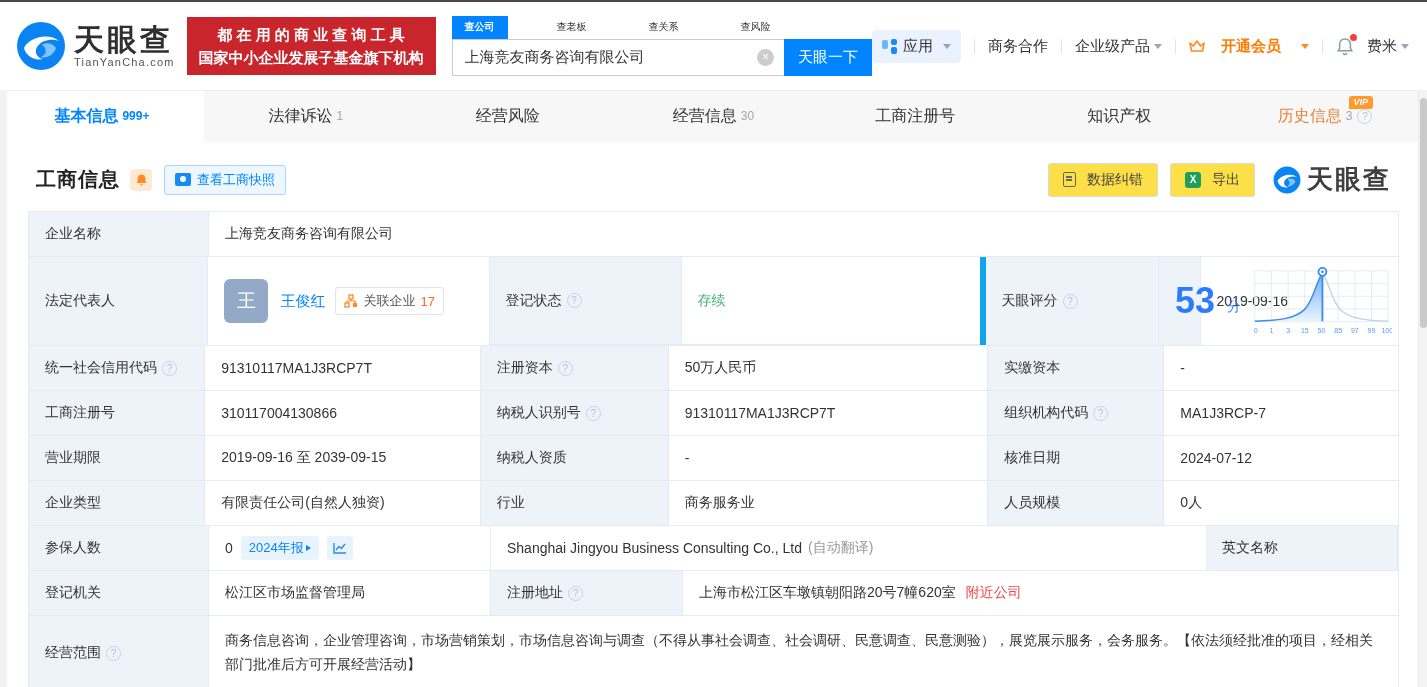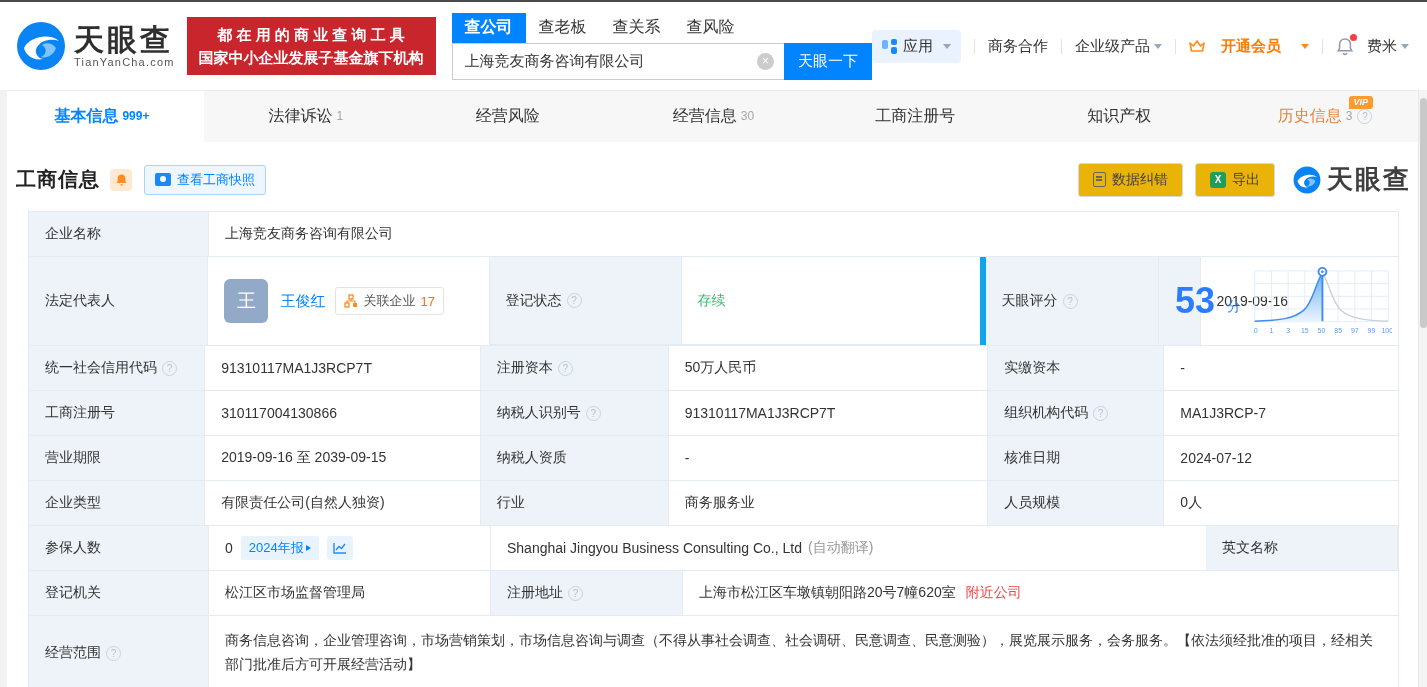--- a/index.html
+++ b/index.html
@@ -10,21 +10,21 @@
   }
   .top-edge { height:2px; background:#4a4a4a; }
 
   
   .header { height:88px; display:flex; align-items:center; padding:0 18px 0 16px; background:#fff; }
   .logo { display:flex; align-items:center; gap:8px; }
   .logo-text .t1 { font-size:30px; font-weight:bold; color:#2f2f2f; letter-spacing:3px; line-height:1.05; }
   .logo-text .t2 { font-size:11px; color:#555; letter-spacing:1.2px; }
   .banner { margin-left:12px; background:#c9252c; color:#fff; padding:6px 12px; font-size:15px; font-weight:bold; line-height:1.55; text-align:center; white-space:nowrap; }
   .search-wrap { margin-left:16px; width:452px; }
-  .search-tabs { display:flex; font-size:16px; }
+  .search-tabs { display:flex; font-size:10px;gap:36px; }
   .search-tab { padding:4px 13px 5px; color:#333; cursor:pointer; }
   .search-tab.active { background:#0084ff; color:#fff; font-weight:bold; }
   .search-row { display:flex; height:37px; }
   .search-box { position:relative; flex:1; }
   .search-box input { width:100%; height:100%; border:1px solid #ccc; border-right:none; padding:0 36px 0 12px; font-size:15px; color:#333; outline:none; font-family:inherit; }
   .clear-icon { position:absolute; right:10px; top:10px; width:17px; height:17px; border-radius:50%; background:#ccc; color:#fff; font-size:12px; line-height:17px; text-align:center; cursor:pointer; }
   .clear-icon::after { content:"×"; }
   .search-btn { width:88px; background:#0084ff; color:#fff; border:none; font-size:15px; cursor:pointer; font-family:inherit; }
 
   .hnav { margin-left:auto; display:flex; align-items:center; gap:13px; font-size:15px; color:#333; white-space:nowrap; }
@@ -45,28 +45,28 @@
   
   .nav-tabs { display:flex; height:52px; background:#f7f7f7; border-top:1px solid #ececec; }
   .nav-tab { flex:1; display:flex; align-items:center; justify-content:center; font-size:16px; color:#333; cursor:pointer; position:relative; }
   .nav-tab.active { background:#fff; color:#0084ff; font-weight:bold; }
   .nt-count { font-size:12px; color:#a5a5a5; margin-left:4px; margin-top:-2px; }
   .nav-tab.active .nt-count { color:#0084ff; }
   .nav-tab.hist { color:#e8833a; }
   .vip-badge { position:absolute; top:5px; right:54px; background:#ff9a2e; color:#fff; font-size:9px; font-weight:bold; font-style:italic; padding:1px 5px 2px; border-radius:3px 3px 3px 0; }
 
   
-  .section-hd { display:flex; align-items:center; margin:20px 16px 14px; }
+  .section-hd { display:flex; align-items:center; margin:20px 36px 14px; }
   .section-title { font-size:20px; font-weight:bold; color:#222; letter-spacing:1px; }
   .bell-orange { width:22px; height:22px; background:#ffe9d2; border-radius:4px; display:flex; align-items:center; justify-content:center; margin-left:10px; cursor:pointer; }
   .snapshot-btn { margin-left:12px; display:flex; align-items:center; gap:6px; border:1px solid #a8d3ff; background:#eef7ff; color:#0084ff; font-size:13px; padding:5px 10px; border-radius:3px; cursor:pointer; }
   .cam-icon { width:16px; height:13px; background:#1989fa; border-radius:2px; position:relative; }
   .cam-icon::after { content:""; position:absolute; left:5px; top:3px; width:6px; height:6px; border-radius:50%; background:#fff; }
   .right-tools { margin-left:auto; display:flex; align-items:center; gap:12px; }
-  .tool-btn { display:flex; align-items:center; gap:6px; border:1px solid #d9d9d9; background:#eab308; color:#444; font-size:14px; padding:7px 14px; border-radius:3px; cursor:pointer; }
+  .tool-btn { display:flex; align-items:center; gap:11px; border:1px solid #d9d9d9; background:#fde047; color:#444; font-size:14px; padding:7px 14px; border-radius:3px; cursor:pointer; }
   .doc-icon { width:13px; height:15px; border:1.5px solid #666; border-radius:2px; position:relative; }
   .doc-icon::after { content:""; position:absolute; left:2px; top:3px; width:6px; height:1.5px; background:#666; box-shadow:0 3px 0 #666; }
   .xls-icon { width:16px; height:16px; background:#1e9e5a; border-radius:3px; color:#fff; font-size:10px; font-weight:bold; line-height:16px; text-align:center; }
   .xls-icon::after { content:"X"; }
   .watermark { display:flex; align-items:center; gap:6px; margin-left:6px; }
   .watermark .wm-text { font-size:26px; font-weight:bold; color:#3f3f3f; letter-spacing:2px; }
 
   
   .biz-table { margin:0 28px; border:1px solid #e4ebf3; }
   .t-row { display:flex; border-bottom:1px solid #e4ebf3; }

